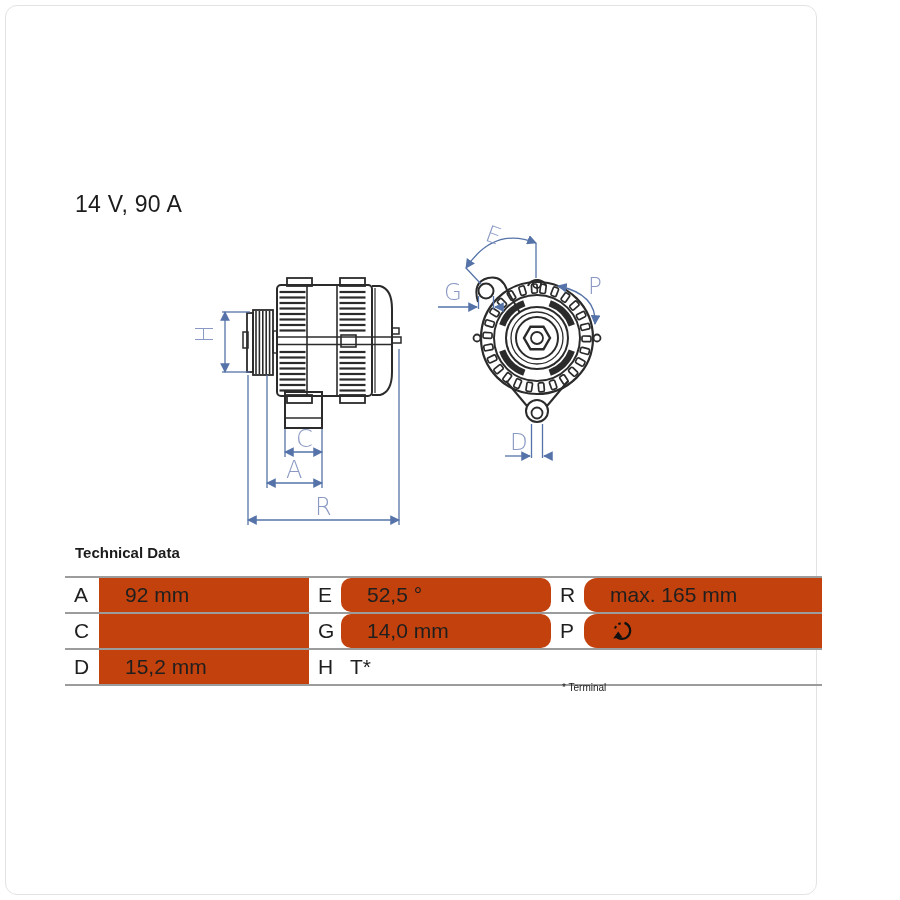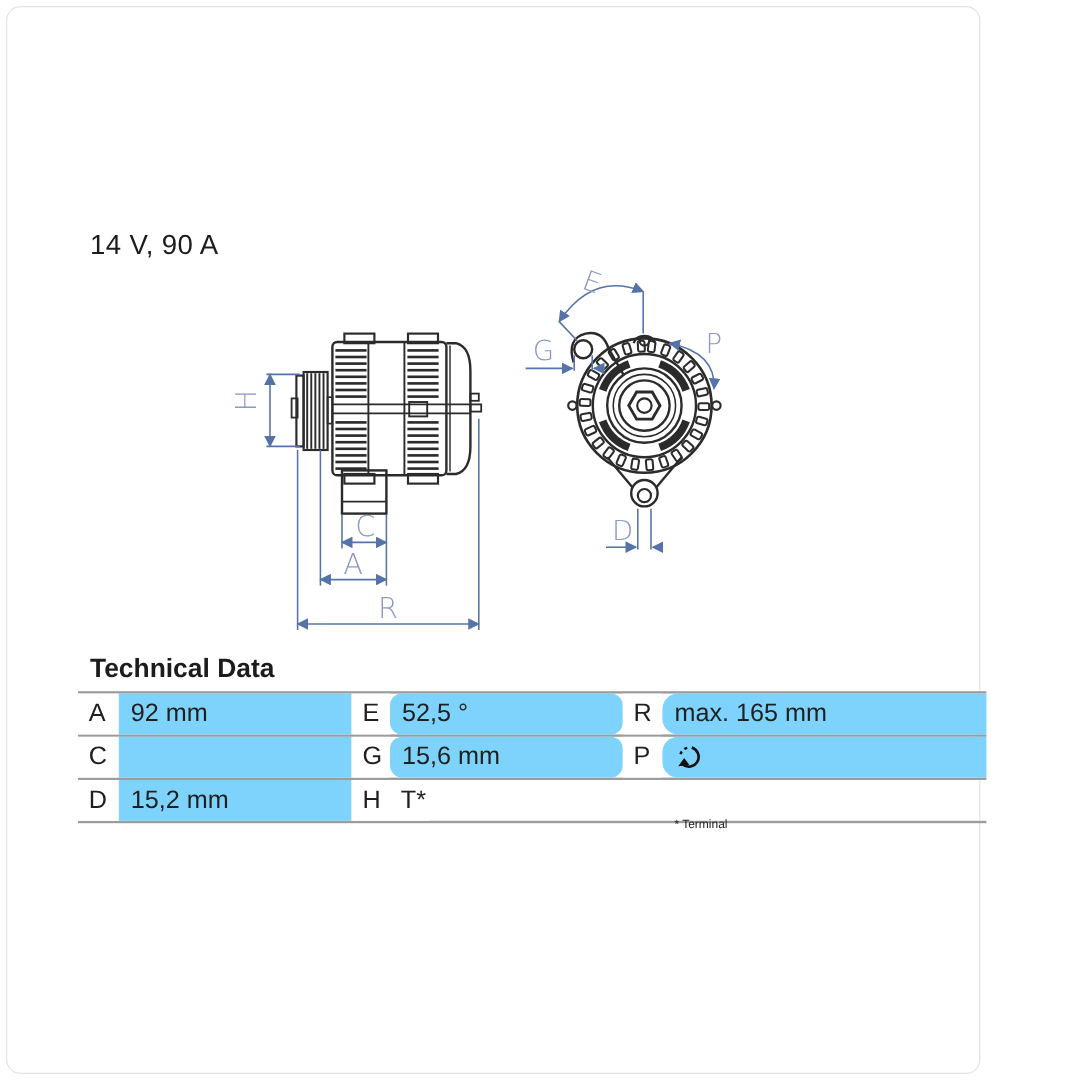--- a/index.html
+++ b/index.html
@@ -1,30 +1,30 @@
 <!DOCTYPE html>
 <html><head>
 <meta charset="utf-8">
 <style>
   html,body{margin:0;padding:0;background:#fff;}
   #canvas{position:relative;width:822px;height:900px;background:#fff;overflow:hidden;
           font-family:"Liberation Sans",sans-serif;color:#1c1c1c;}
   .frame{position:absolute;inset:5px;border:1px solid #e3e3e3;border-radius:12px;pointer-events:none;}
   #rating{position:absolute;left:75px;top:191px;font-size:23px;letter-spacing:.3px;}
-  #tech-title{position:absolute;left:75px;top:544px;font-size:22px;font-weight:bold;}
+  #tech-title{position:absolute;left:75px;top:544px;font-size:15px;font-weight:bold;}
   #side-svg{position:absolute;left:195px;top:265px;}
   #front-svg{position:absolute;left:430px;top:210px;}
   
   #tech-table{position:absolute;left:65px;top:576px;width:770px;
               border-top:2px solid #9c9c9c;border-bottom:2px solid #9c9c9c;}
   .trow{display:flex;height:34px;align-items:stretch;}
   .trow + .trow{border-top:2px solid #9c9c9c;}
   .cell{display:flex;align-items:center;font-size:21px;color:#1f1f1f;}
   .lcell{background:#fff;padding-left:9px;}
-  .vcell{background:#7dd3fc;padding-left:10px;}
+  .vcell{background:#c2410c;padding-left:26px;}
   .w-l1{width:25px;} .w-v1{width:184px;}
   .w-l2{width:23px;} .w-v2{width:184px;border-radius:10px;}
   .w-l3{width:24px;} .w-v3{flex:1;border-radius:13px;}
   #footnote{position:absolute;left:562px;top:682px;font-size:10px;color:#222;}
   .dim{stroke:#5573a8;stroke-width:1.3;fill:none;}
   .dimlbl{fill:#8a99c4;font-family:"DejaVu Sans",sans-serif;font-weight:200;}
   .ol{stroke:#2b2b2b;fill:none;}
 </style>
 </head>
 <body>
@@ -239,21 +239,21 @@
       <div class="cell vcell w-v1">92 mm</div>
       <div class="cell lcell w-l2">E</div>
       <div class="cell vcell w-v2">52,5 °</div>
       <div class="cell lcell w-l3">R</div>
       <div class="cell vcell w-v3">max. 165 mm</div>
     </div>
     <div class="trow">
       <div class="cell lcell w-l1">C</div>
       <div class="cell vcell w-v1"></div>
       <div class="cell lcell w-l2">G</div>
-      <div class="cell vcell w-v2">15,6 mm</div>
+      <div class="cell vcell w-v2">14,0 mm</div>
       <div class="cell lcell w-l3">P</div>
       <div class="cell vcell w-v3">
         <svg width="26" height="26" viewBox="0 0 26 26">
           <path d="M5,10.5 A8.2,8.2 0 0 1 11.5,5" stroke="#111" stroke-width="2" fill="none" stroke-dasharray="2.6,2.8"></path>
           <path d="M14.5,4.9 A8.2,8.2 0 1 1 6.6,18.9" stroke="#111" stroke-width="2.2" fill="none"></path>
           <polygon points="3.2,20.5 12.5,19.6 8.2,13.6" fill="#111"></polygon>
         </svg>
       </div>
     </div>
     <div class="trow">

